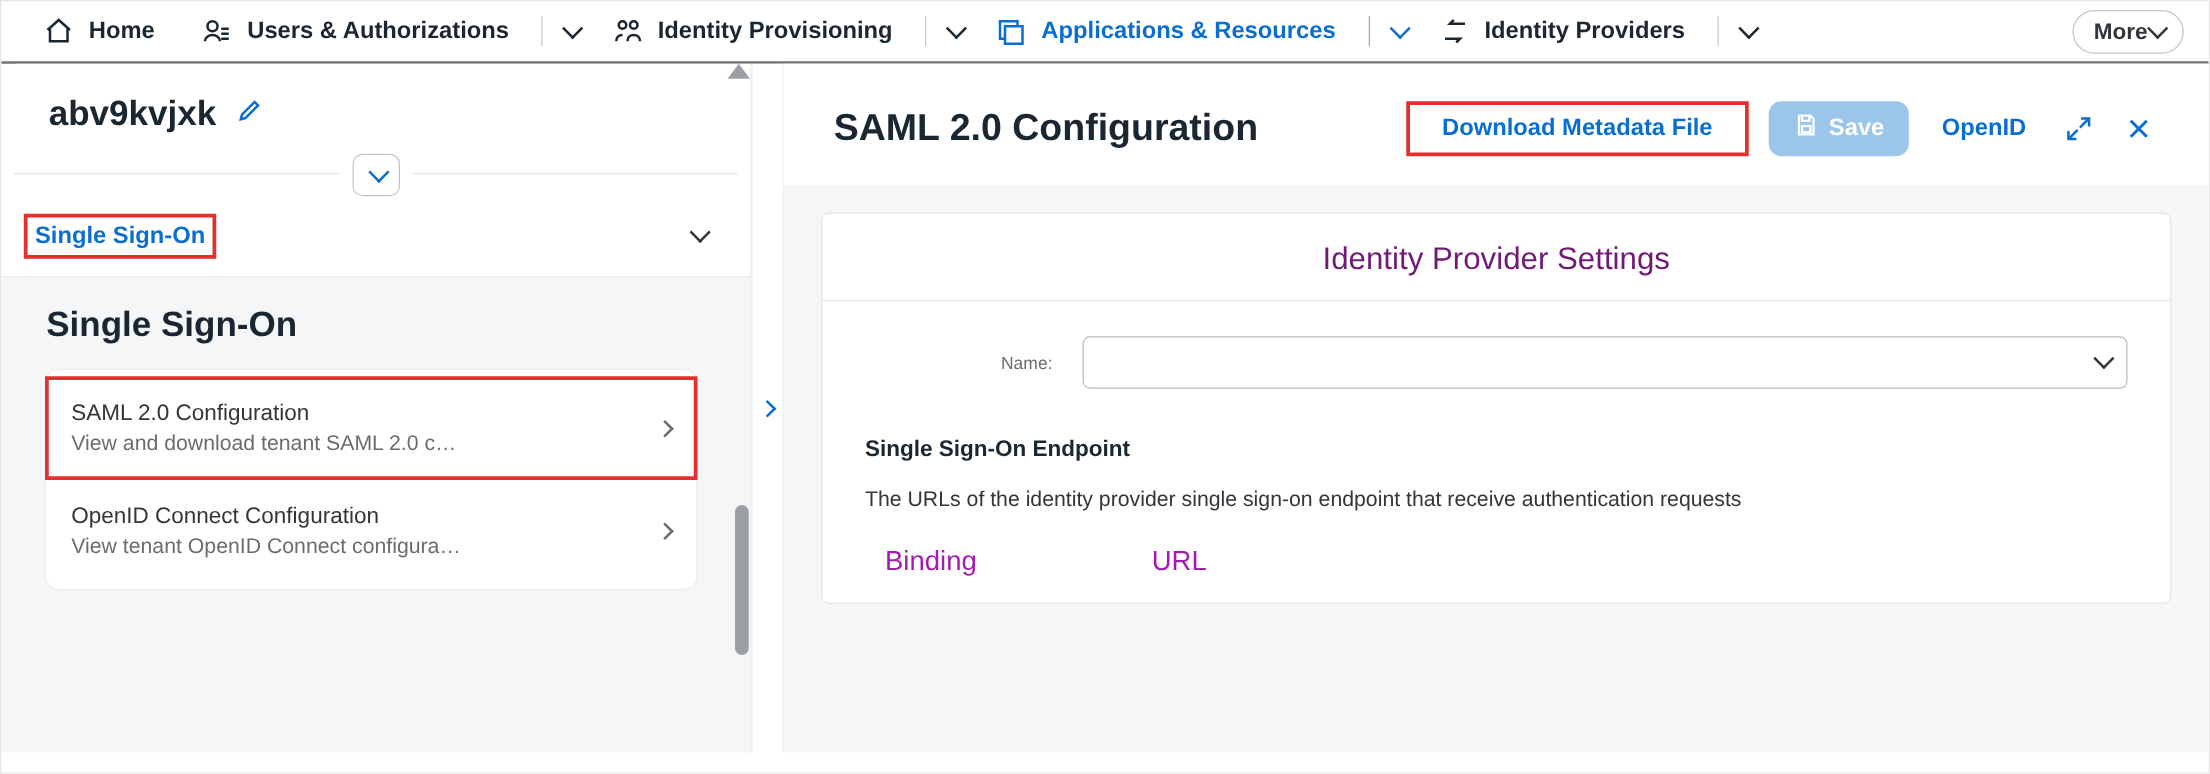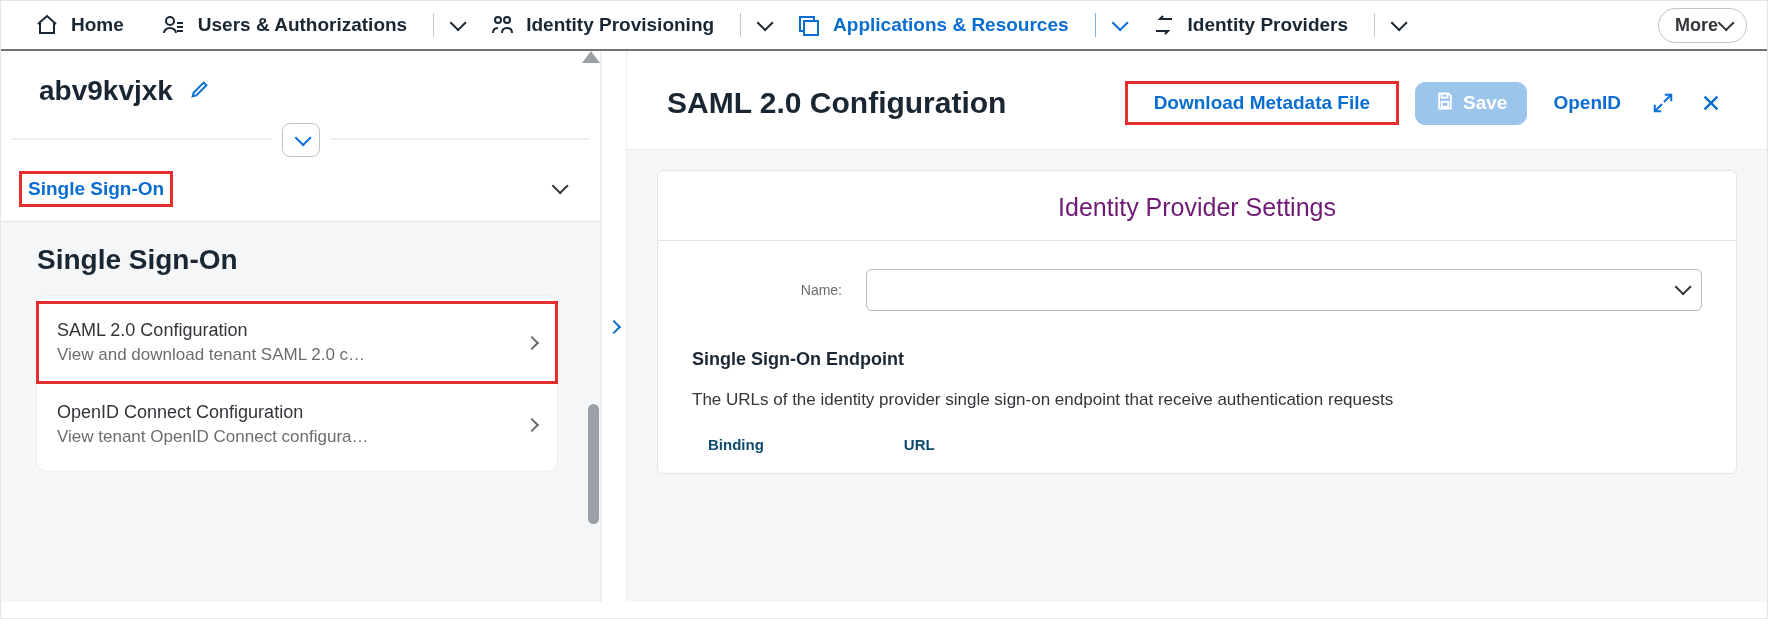--- a/index.html
+++ b/index.html
@@ -293,23 +293,23 @@
   }
   .desc-text {
     font-size:17px;
     color:#32363a;
     padding: 10px 34px 18px 34px;
   }
   .table-head {
     display:flex;
     padding: 8px 34px 0 50px;
     gap: 140px;
-    font-weight:700;
-    font-size:15px;
-    color:#0c4a6e;
+    font-weight:400;
+    font-size:22px;
+    color:#a21caf;
   }
 </style>
 </head>
 <body>
 
 <div class="topnav">
   <div class="nav-item">
     <span class="icon-svg">
       <svg viewBox="0 0 24 24" width="24" height="24" fill="none" stroke="currentColor" stroke-width="2">
           <path d="M3 11 12 3l9 8"></path>

